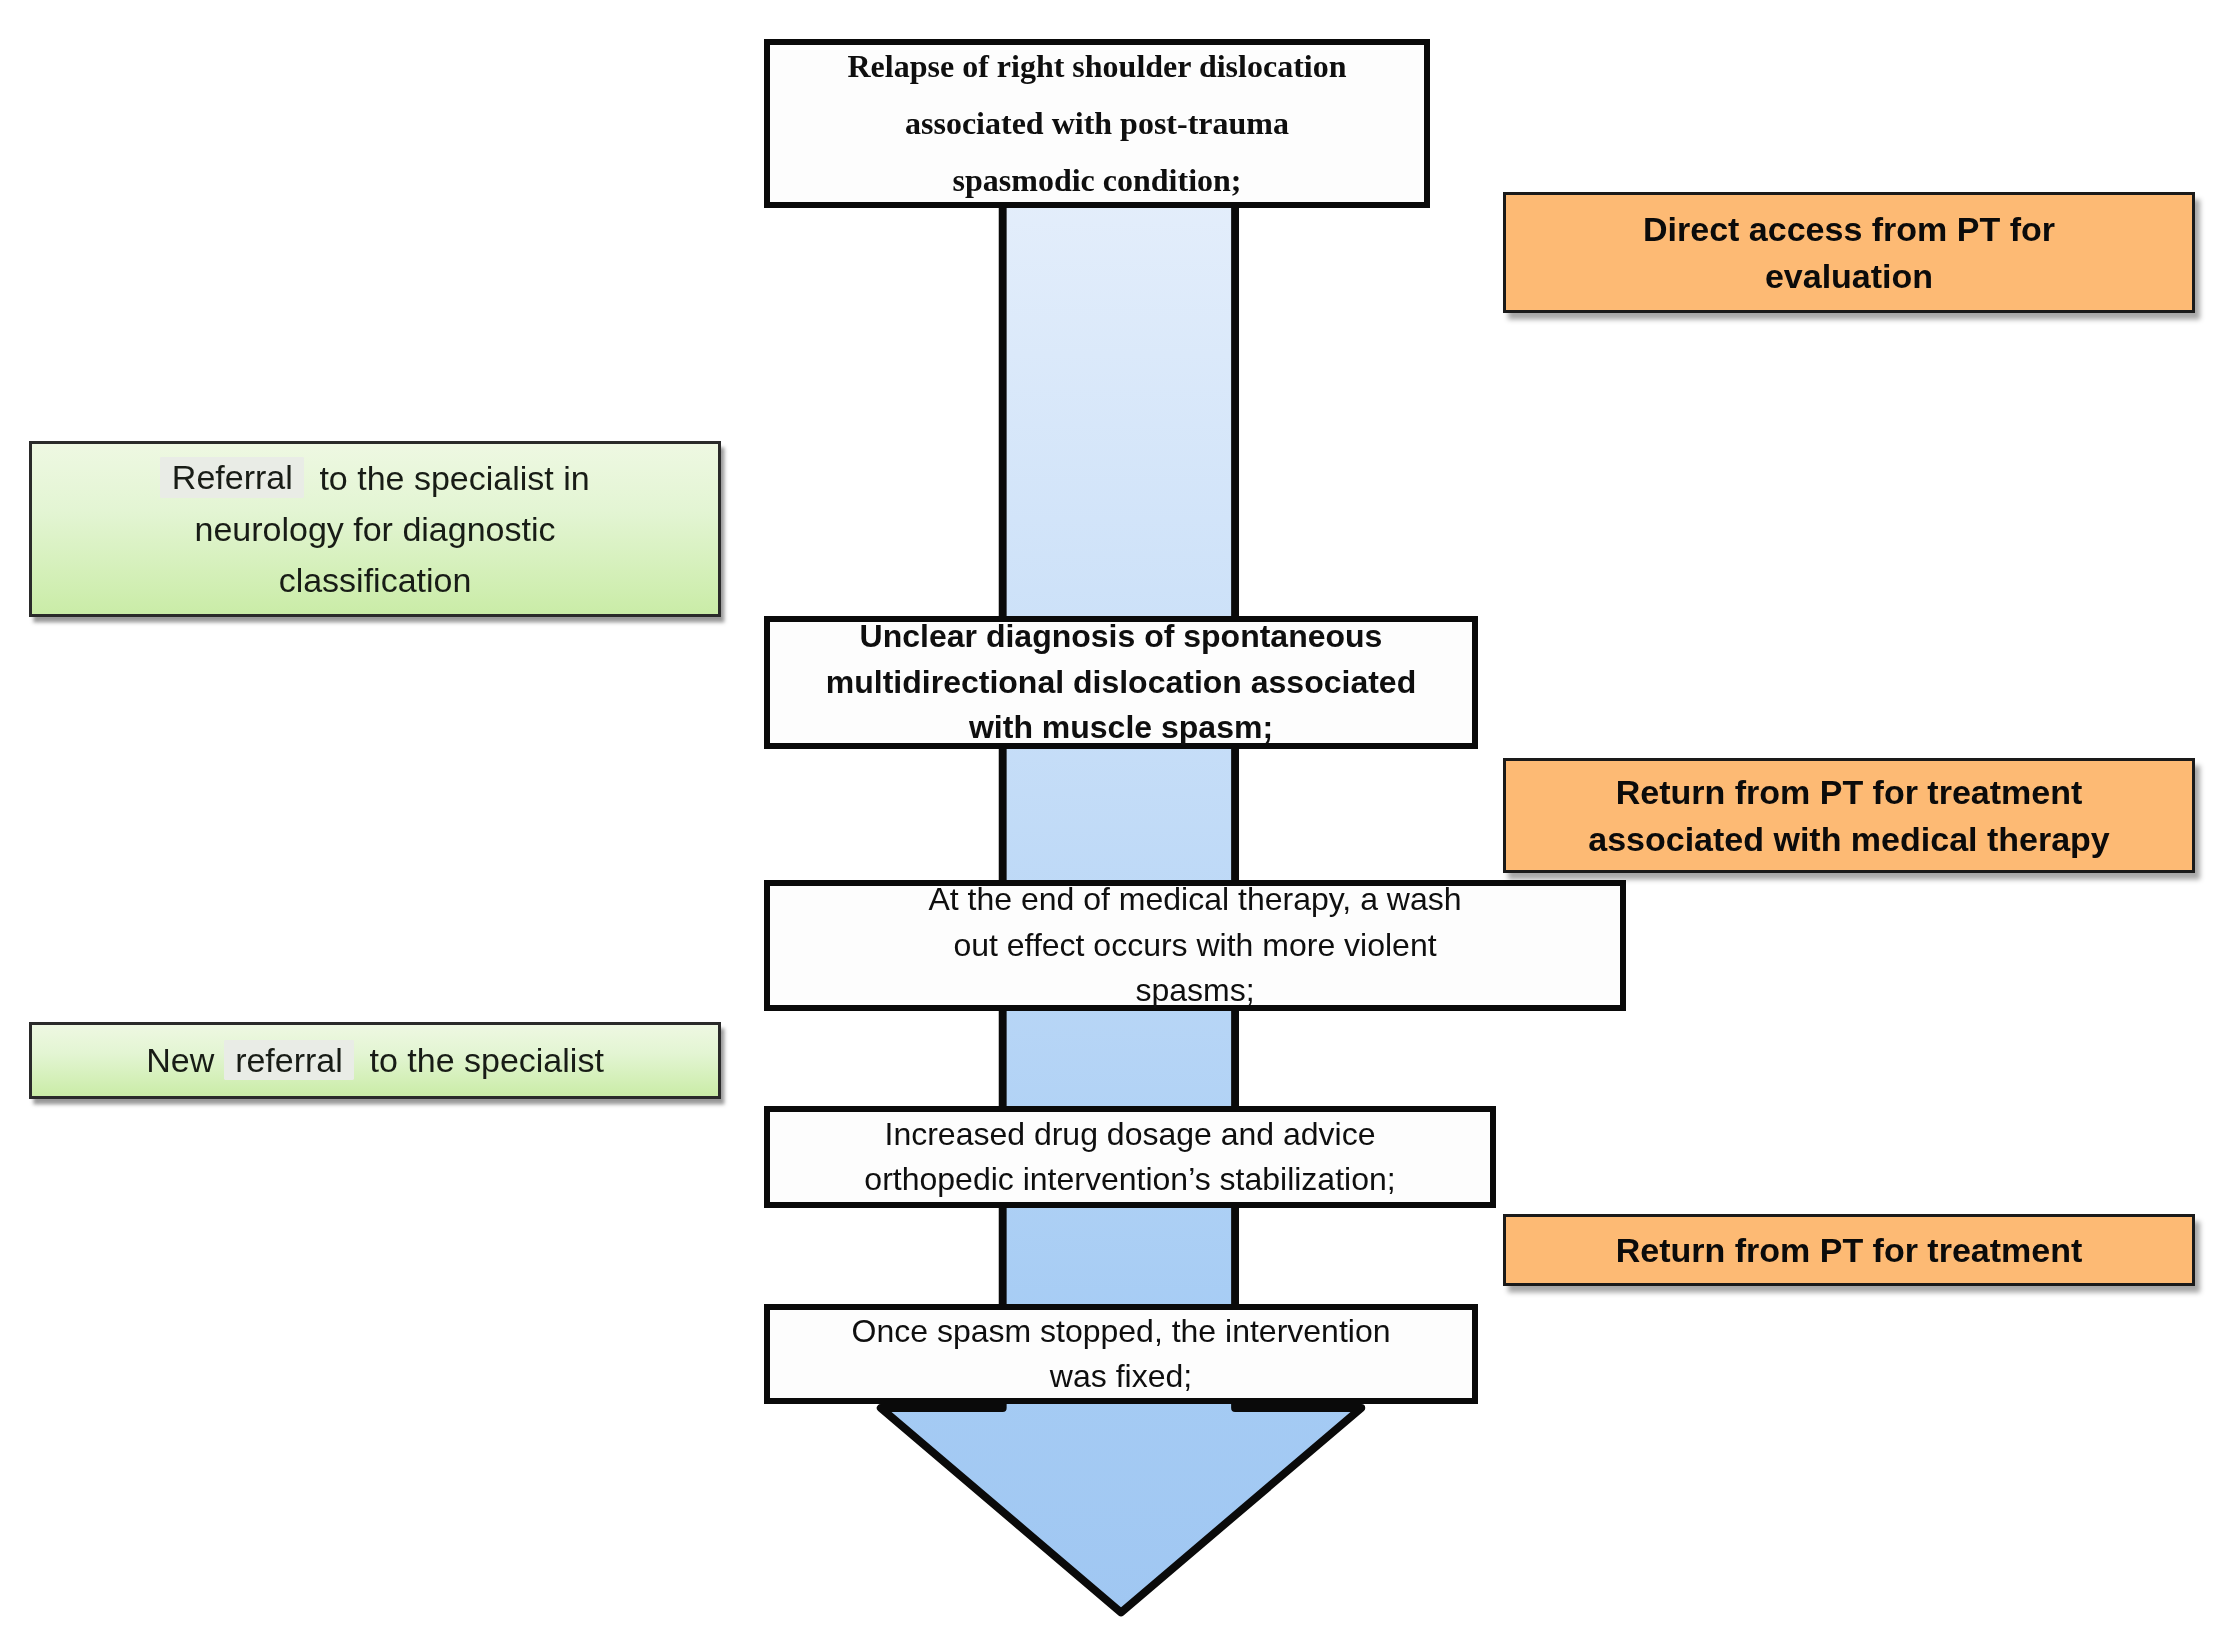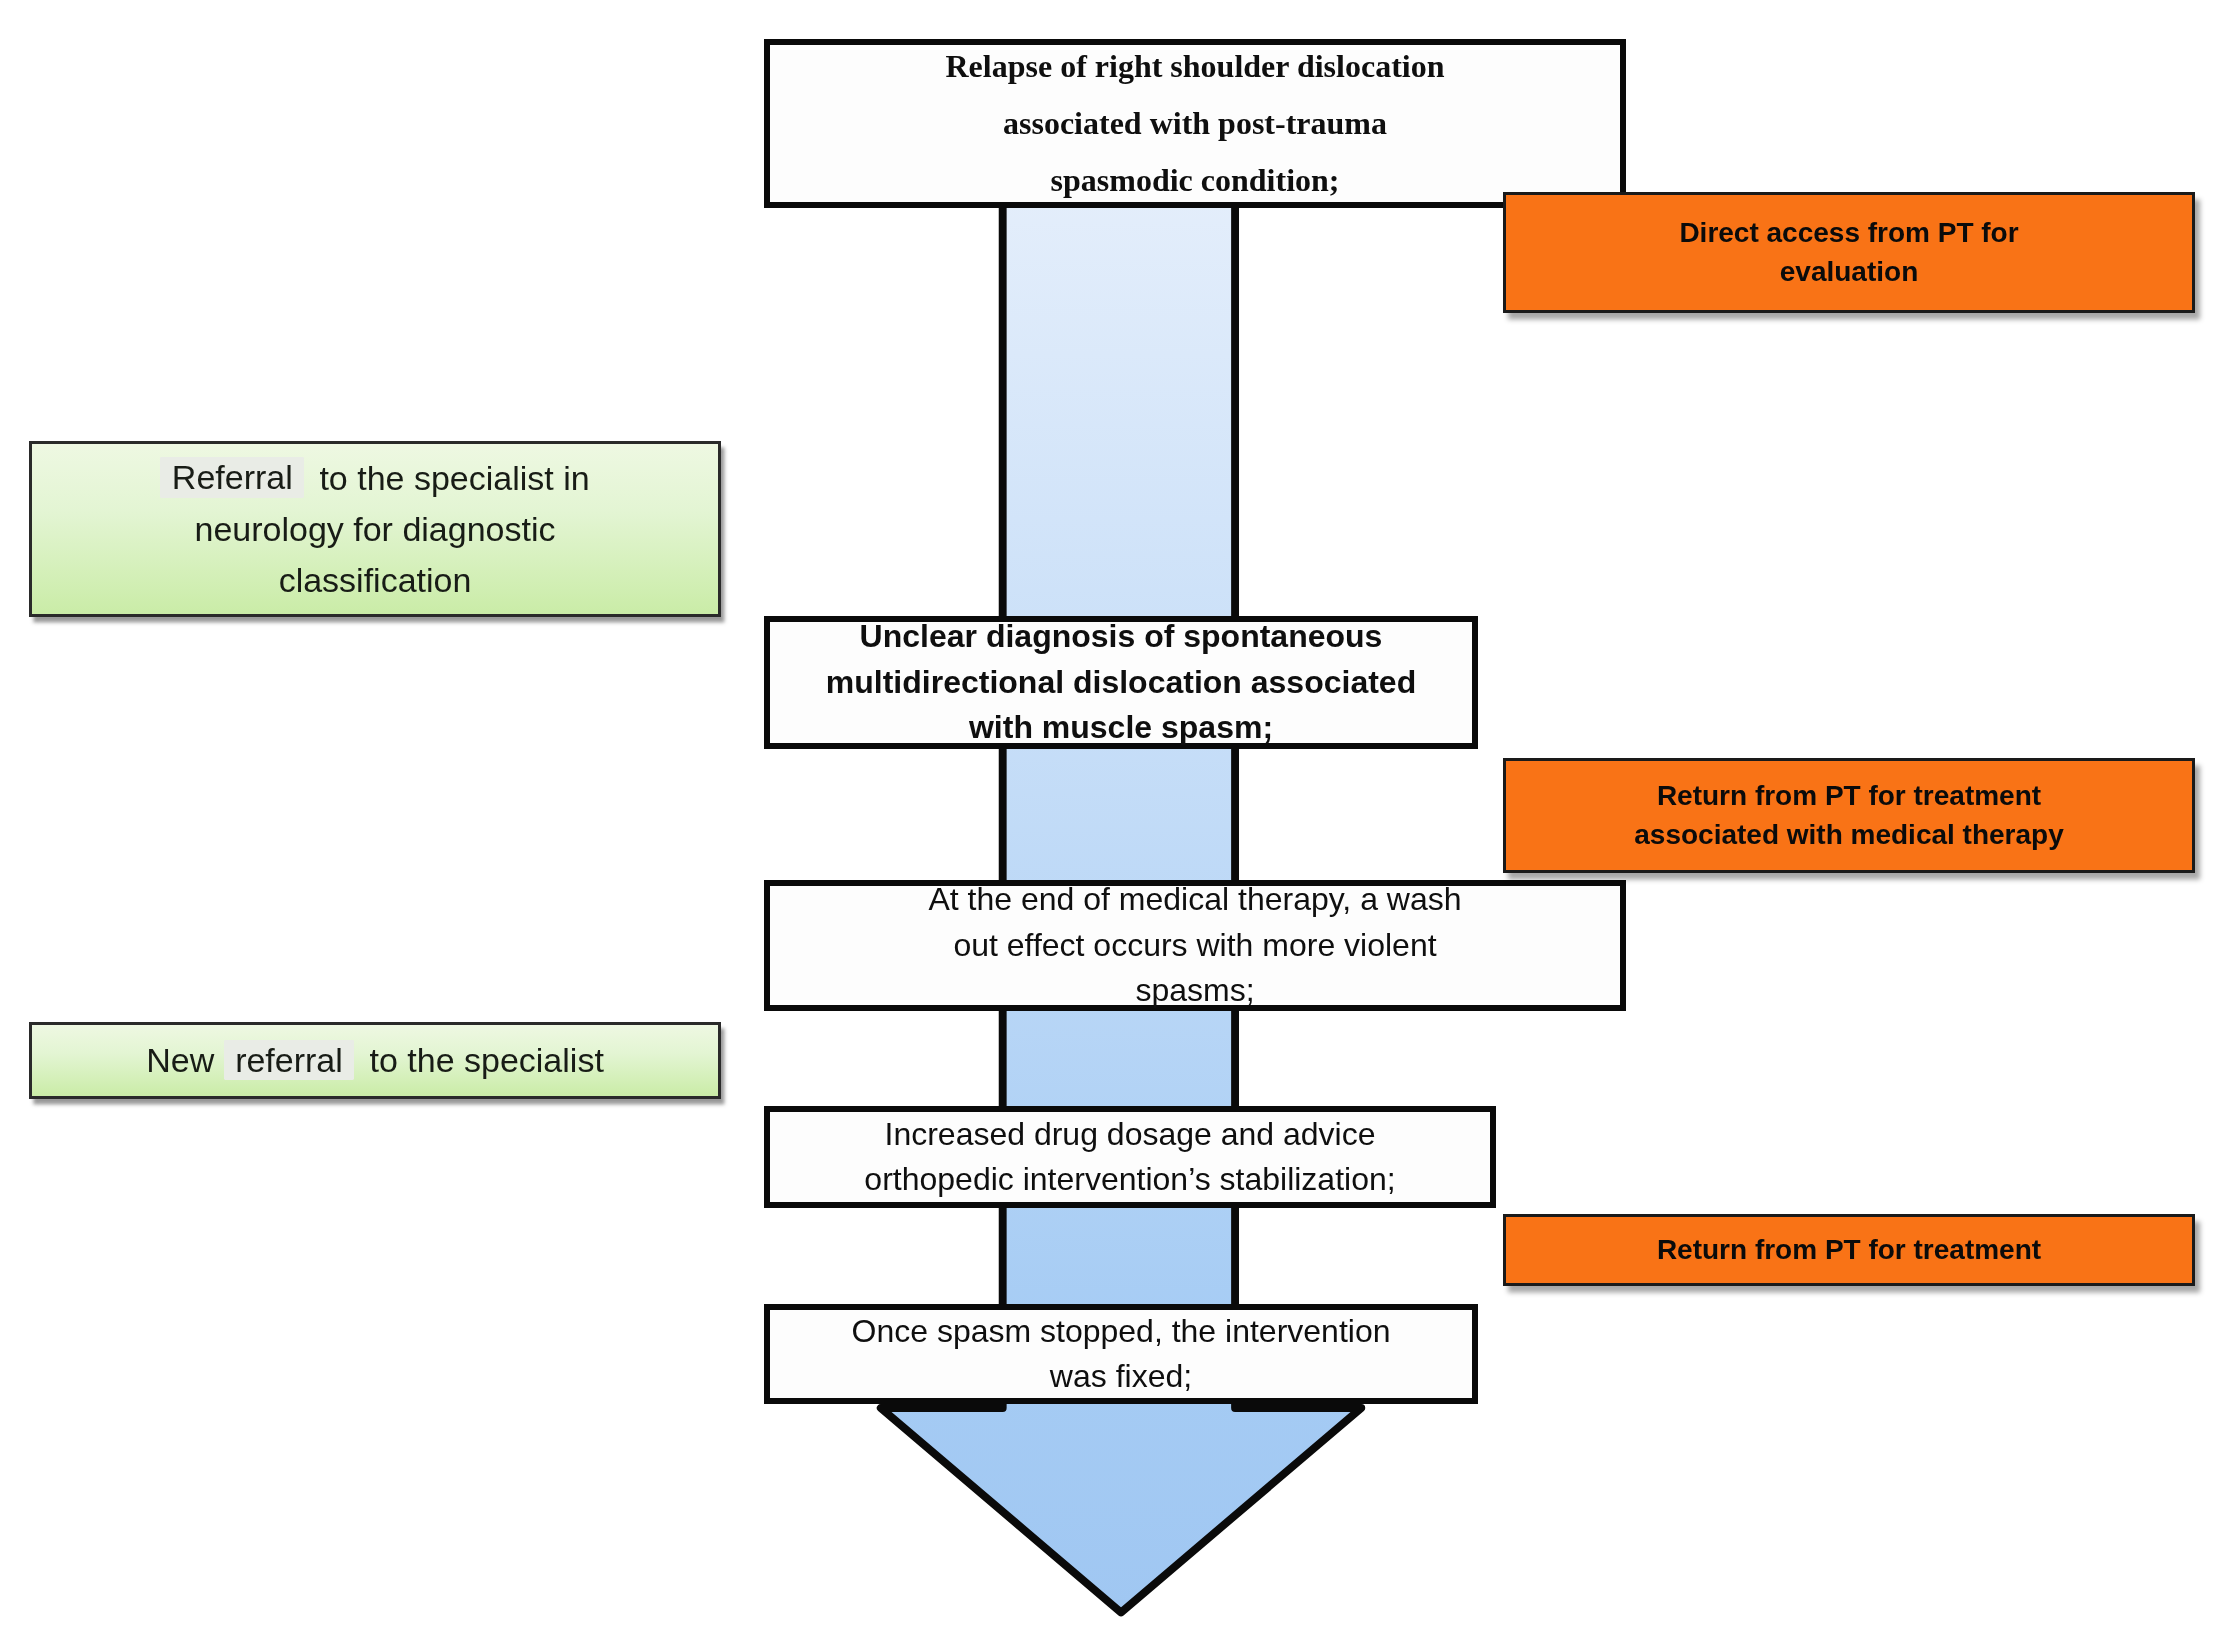--- a/index.html
+++ b/index.html
@@ -4,22 +4,22 @@
 <style>
   html,body{margin:0;padding:0;background:#ffffff;}
   #page{position:relative;width:2227px;height:1644px;background:#ffffff;overflow:hidden;
         font-family:"Liberation Sans",sans-serif;}
   .arrow-svg{position:absolute;left:0;top:0;z-index:1;}
   .box{position:absolute;z-index:2;display:flex;align-items:center;justify-content:center;
        text-align:center;box-sizing:border-box;}
   .step{background:#fdfdfd;border:6.5px solid #0a0a0a;color:#0f0f0f;font-size:32px;line-height:1.42;}
   .step .step-text{white-space:pre-line;}
   .step-serif{font-family:"Liberation Serif",serif;font-weight:bold;font-size:32px;line-height:1.78;}
-  .red{background:#f97316;border:3.6px solid #1a1a1a;color:#0b0b0b;font-weight:bold;
-       font-size:28px;line-height:1.38;box-shadow:5px 6.5px 5px rgba(0,0,0,0.35);}
+  .red{background:#fdba74;border:3.6px solid #1a1a1a;color:#0b0b0b;font-weight:bold;
+       font-size:34px;line-height:1.38;box-shadow:5px 6.5px 5px rgba(0,0,0,0.35);}
   .red .step-text{white-space:pre-line;}
   .green{background:linear-gradient(to bottom,#eef8e2 0%,#e3f5d3 40%,#caeca7 100%);
          border:3.6px solid #2a2a2a;color:#181c16;font-size:34px;line-height:1.5;
          box-shadow:3.6px 5.7px 3.6px rgba(70,70,70,0.55);}
   .green-sm{font-size:34px;}
   .green .pad{padding:0 65px;}
   .hl{background:#e9ece6;padding:1.4px 11.5px;border-radius:1.4px;margin-right:5.7px;}
 </style>
 </head>
 <body>
@@ -30,21 +30,21 @@
     <defs>
       <linearGradient id="arrowGrad" gradientUnits="userSpaceOnUse" x1="0" y1="260" x2="0" y2="2248">
         <stop offset="0" stop-color="#e4eefb"></stop>
         <stop offset="0.8" stop-color="#a6ccf4"></stop>
         <stop offset="1" stop-color="#a0c7f2"></stop>
       </linearGradient>
     </defs>
     <polygon points="1398,260 1722,260 1722,1963 1898,1963 1563,2248 1228,1963 1398,1963" fill="url(#arrowGrad)" stroke="#0a0a0a" stroke-width="11" stroke-linejoin="round"></polygon>
   </svg>
 
-  <div class="box step step-serif" style="left:764px;top:39px;width:862px;height:169px;">
+  <div class="box step step-serif" style="left:764px;top:39px;width:666px;height:169px;">
     <div class="step-text">Relapse of right shoulder dislocation
 associated with post-trauma
 spasmodic condition;</div>
   </div>
 
 
   <div class="box step" style="left:764px;top:616px;width:714px;height:133px;font-weight:bold;">
     <div class="step-text">Unclear diagnosis of spontaneous
 multidirectional dislocation associated
 with muscle spasm;</div>

